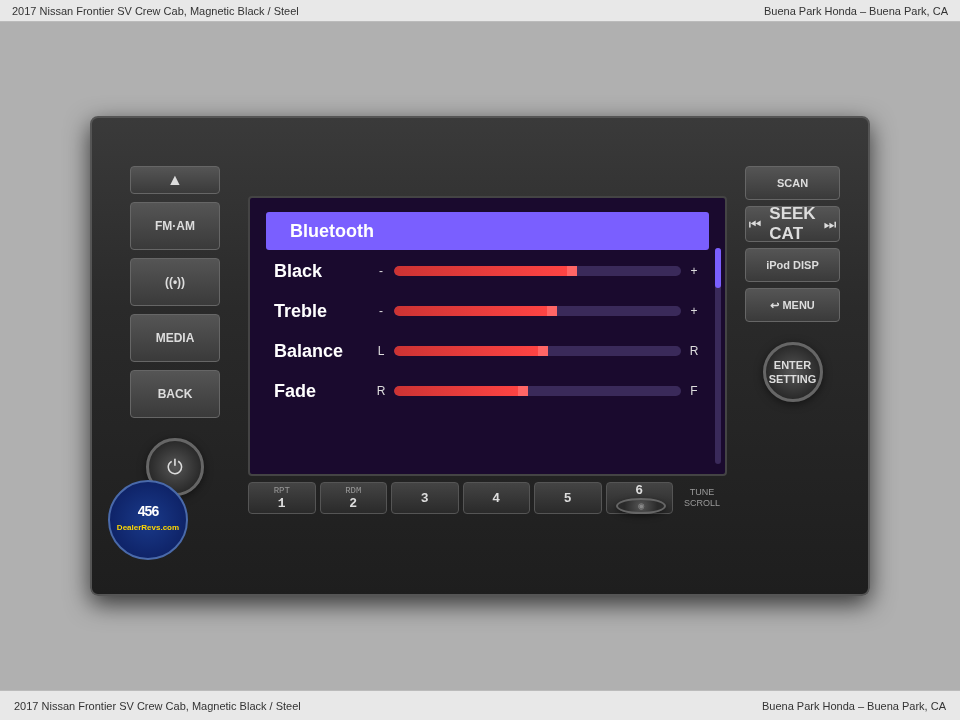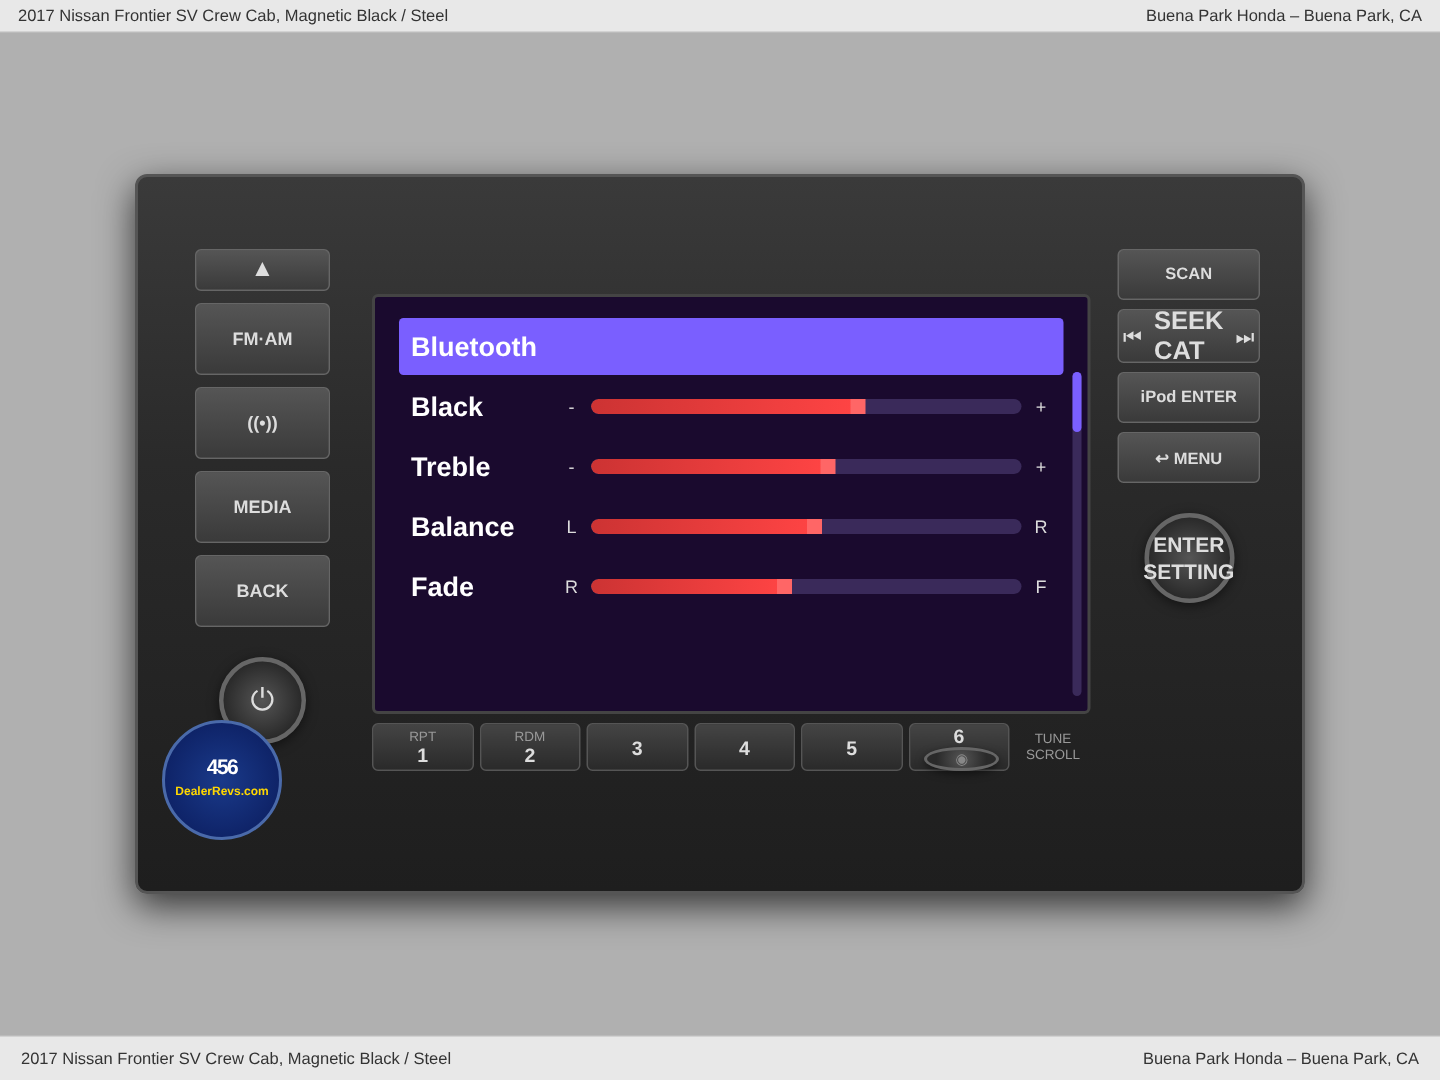--- a/index.html
+++ b/index.html
@@ -168,20 +168,21 @@
       height: 38px;
       display: flex;
       align-items: center;
       padding: 0 8px;
       border-radius: 3px;
       margin-bottom: 2px;
     }
 
     .menu-item.selected {
       background: #7a5fff;
+      text-align: right;
     }
 
     .menu-item-label {
       color: #ffffff;
       font-size: 18px;
       font-weight: bold;
       width: 100px;
     }
 
     .slider-container {
@@ -333,21 +334,21 @@
       cursor: pointer;
     }
 
     #enter-btn {
       width: 60px;
       height: 60px;
       background: radial-gradient(circle, #555 0%, #2a2a2a 70%);
       border: 3px solid #666;
       border-radius: 50%;
       color: #ddd;
-      font-size: 14px;
+      font-size: 11px;
       font-weight: bold;
       display: flex;
       align-items: center;
       justify-content: center;
       cursor: pointer;
       margin-top: 14px;
       text-align: center;
       box-shadow: 0 2px 8px rgba(0,0,0,0.5);
       line-height: 1.3;
     }
@@ -489,21 +490,21 @@
                 </div>
               </div>
             </div>
 
           <div id="screen-scrollbar">
             <div id="screen-scrollbar-thumb"></div>
           </div>
         </div>
 
         <div id="preset-row">
-          <div id="preset-buttons" style="display:flex;gap:4px;flex:1;">
+          <div id="preset-buttons" style="display:flex;gap:4px;flex:1;font-family:Liberation Mono, monospace;">
           <div class="preset-btn">
                 <span class="preset-label">RPT</span>
                 <span class="preset-num">1</span>
               </div>
               <div class="preset-btn">
                 <span class="preset-label">RDM</span>
                 <span class="preset-num">2</span>
               </div>
               <div class="preset-btn">
                 <span class="preset-num">3</span>
@@ -534,21 +535,21 @@
         </div>
         <div class="seek-btn">
           <div style="display:flex;align-items:center;gap:8px;">
             <span style="font-size:14px;">⏮</span>
             <span style="font-size:17px;font-weight:bold;white-space:pre-line;">SEEK
 CAT</span>
             <span style="font-size:14px;">⏭</span>
           </div>
         </div>
         <div class="right-btn">
-          <span>iPod ENTER</span>
+          <span>iPod DISP</span>
         </div>
         <div class="right-btn">
           <span>↩ MENU</span>
         </div>
         <div id="enter-btn">
           <span style="white-space:pre-line;text-align:center;">ENTER
 SETTING</span>
         </div>
       </div>
 

